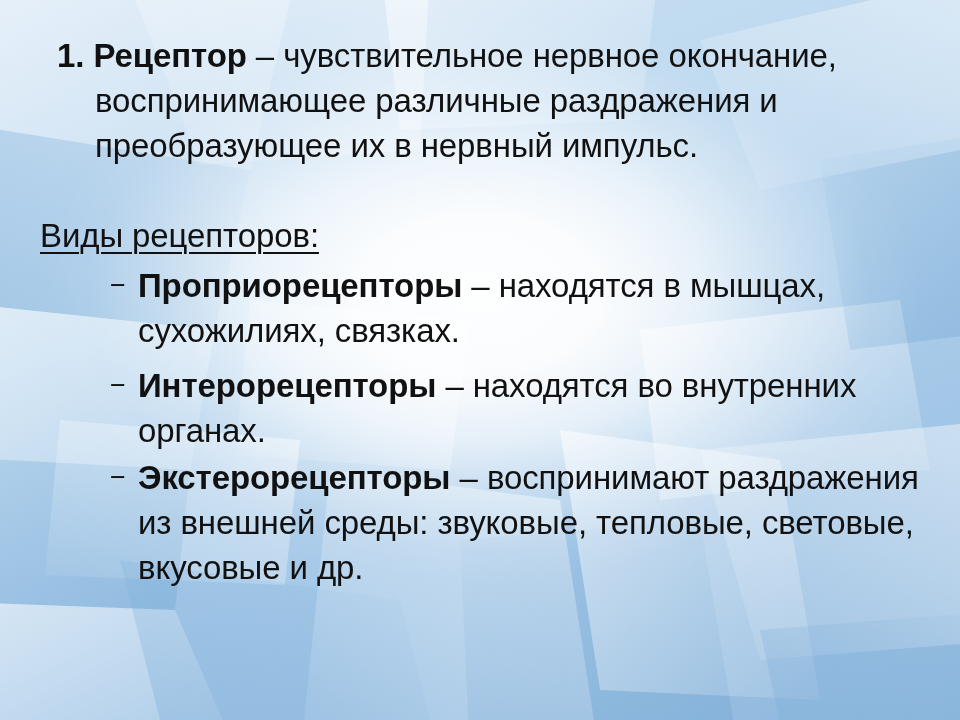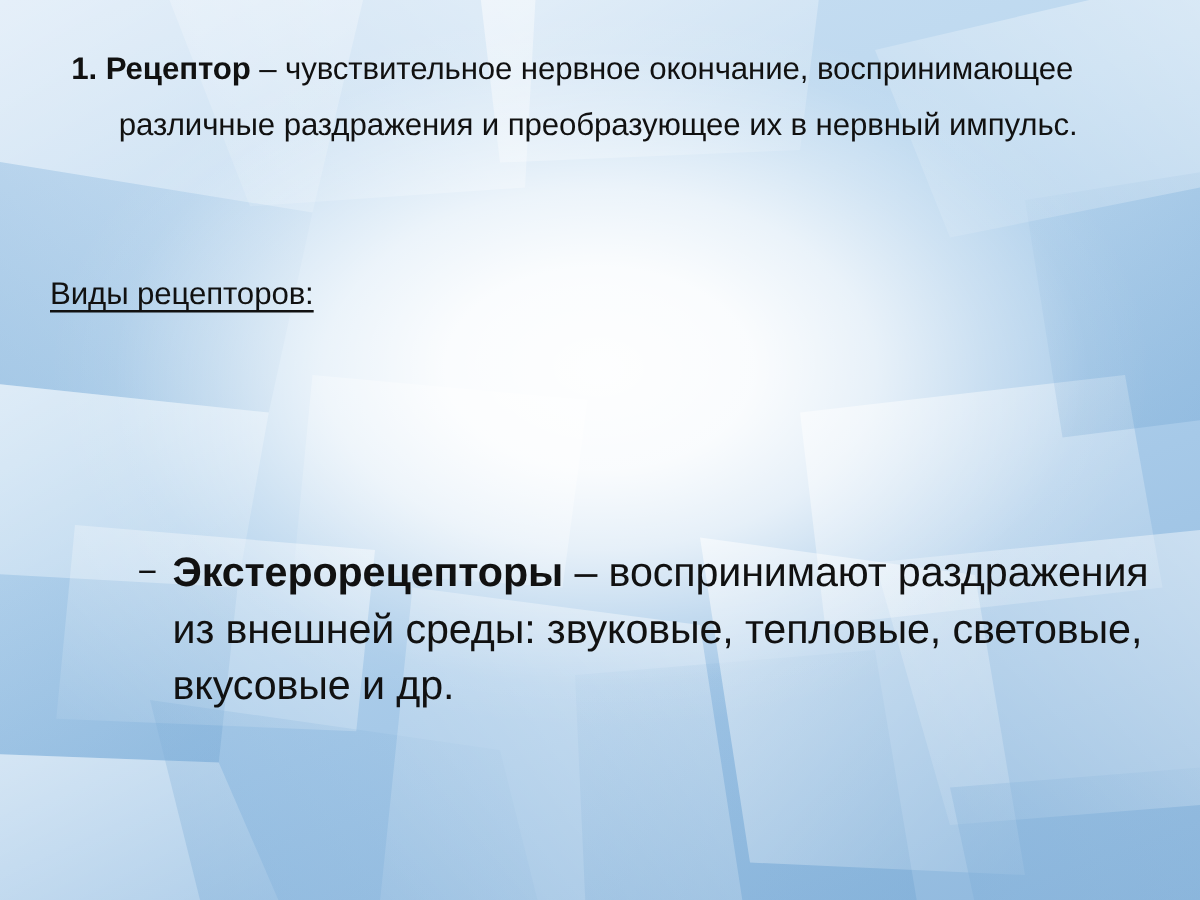--- a/index.html
+++ b/index.html
@@ -50,21 +50,21 @@
     z-index: 2;
     left: 0;
     top: 0;
     width: 960px;
     height: 720px;
   }
 
   .para {
     position: absolute;
     color: #111111;
-    font-size: 25px;
+    font-size: 33px;
     line-height: 45px;
     letter-spacing: -0.1px;
   }
 
   
   .para-numbered {
     left: 57px;
     top: 33px;
     width: 830px;
     text-indent: -38px;
@@ -97,21 +97,21 @@
   }
   .bullet .dash {
     display: inline-block;
     width: 28px;
     text-indent: 0;
     font-size: 27px;
     vertical-align: 3px;
   }
   .b1 { top: 263px; }
   .b2 { top: 363px; }
-  .b3 { top: 435px; }
+  .b3 { top: 455px; }
 
   strong { font-weight: bold; }
 </style>
 </head>
 <body>
 
 <div id="slide">
 
   <svg id="bg-art" viewBox="0 0 960 720" preserveAspectRatio="none">
     <defs>
@@ -160,18 +160,20 @@
   </svg>
 
   <div id="bg-glow"></div>
 
   <div id="content">
 
     <div class="para para-numbered"><strong>1.</strong><span> </span><strong>Рецептор</strong><span> </span><span>–</span><span> </span><span>чувствительное нервное окончание, воспринимающее различные раздражения и преобразующее их в нервный импульс.</span></div>
 
     <div class="para para-heading"><span class="u"> Виды рецепторов:</span></div>
 
+    <div class="bullet b1"><span class="dash">−</span><strong>Проприорецепторы</strong><span> </span><span>–</span><span> </span><span>находятся в мышцах, сухожилиях, связках.</span></div>
 
+    <div class="bullet b2"><span class="dash">−</span><strong>Интерорецепторы</strong><span> </span><span>–</span><span> </span><span>находятся во внутренних органах.</span></div>
 
     <div class="bullet b3"><span class="dash">−</span><strong>Экстерорецепторы</strong><span> </span><span>–</span><span> </span><span>воспринимают раздражения из внешней среды: звуковые, тепловые, световые, вкусовые и др.</span></div>
 
   </div>
 </div>
 
 </body></html>

